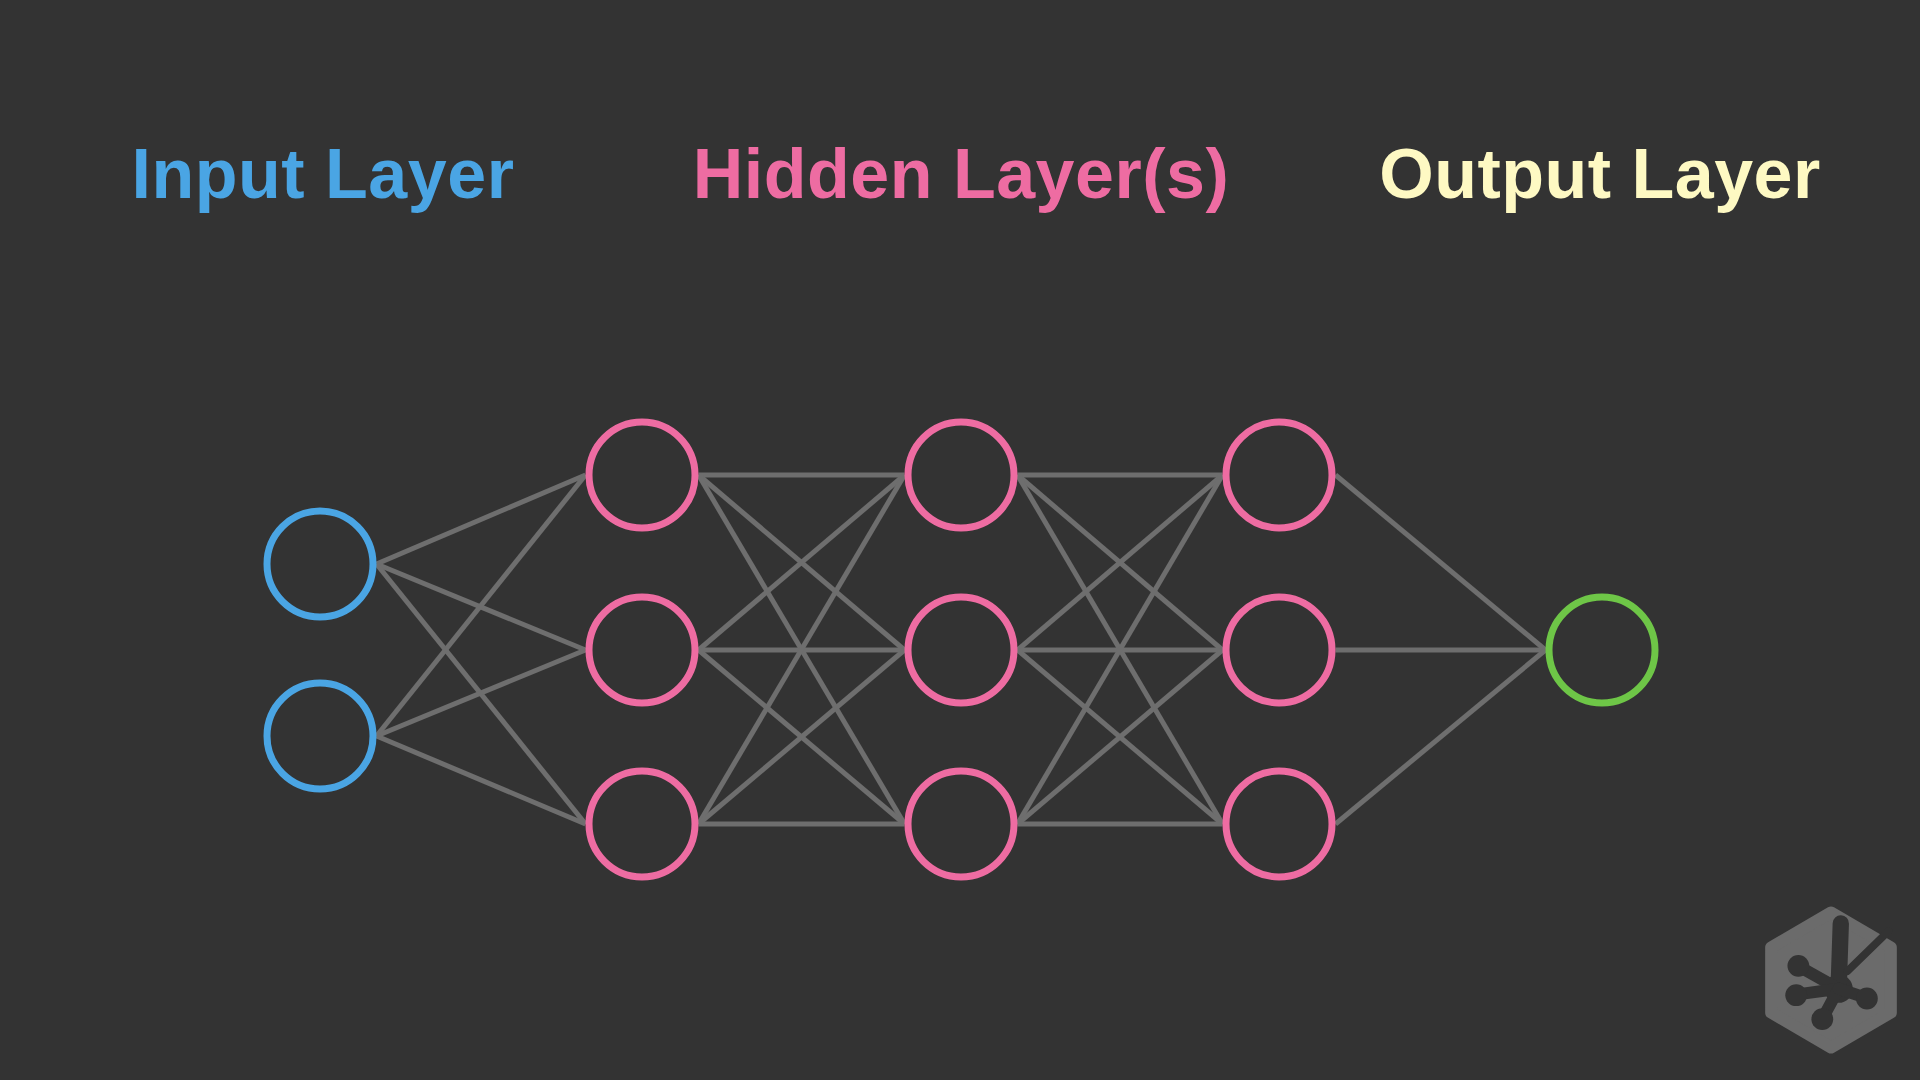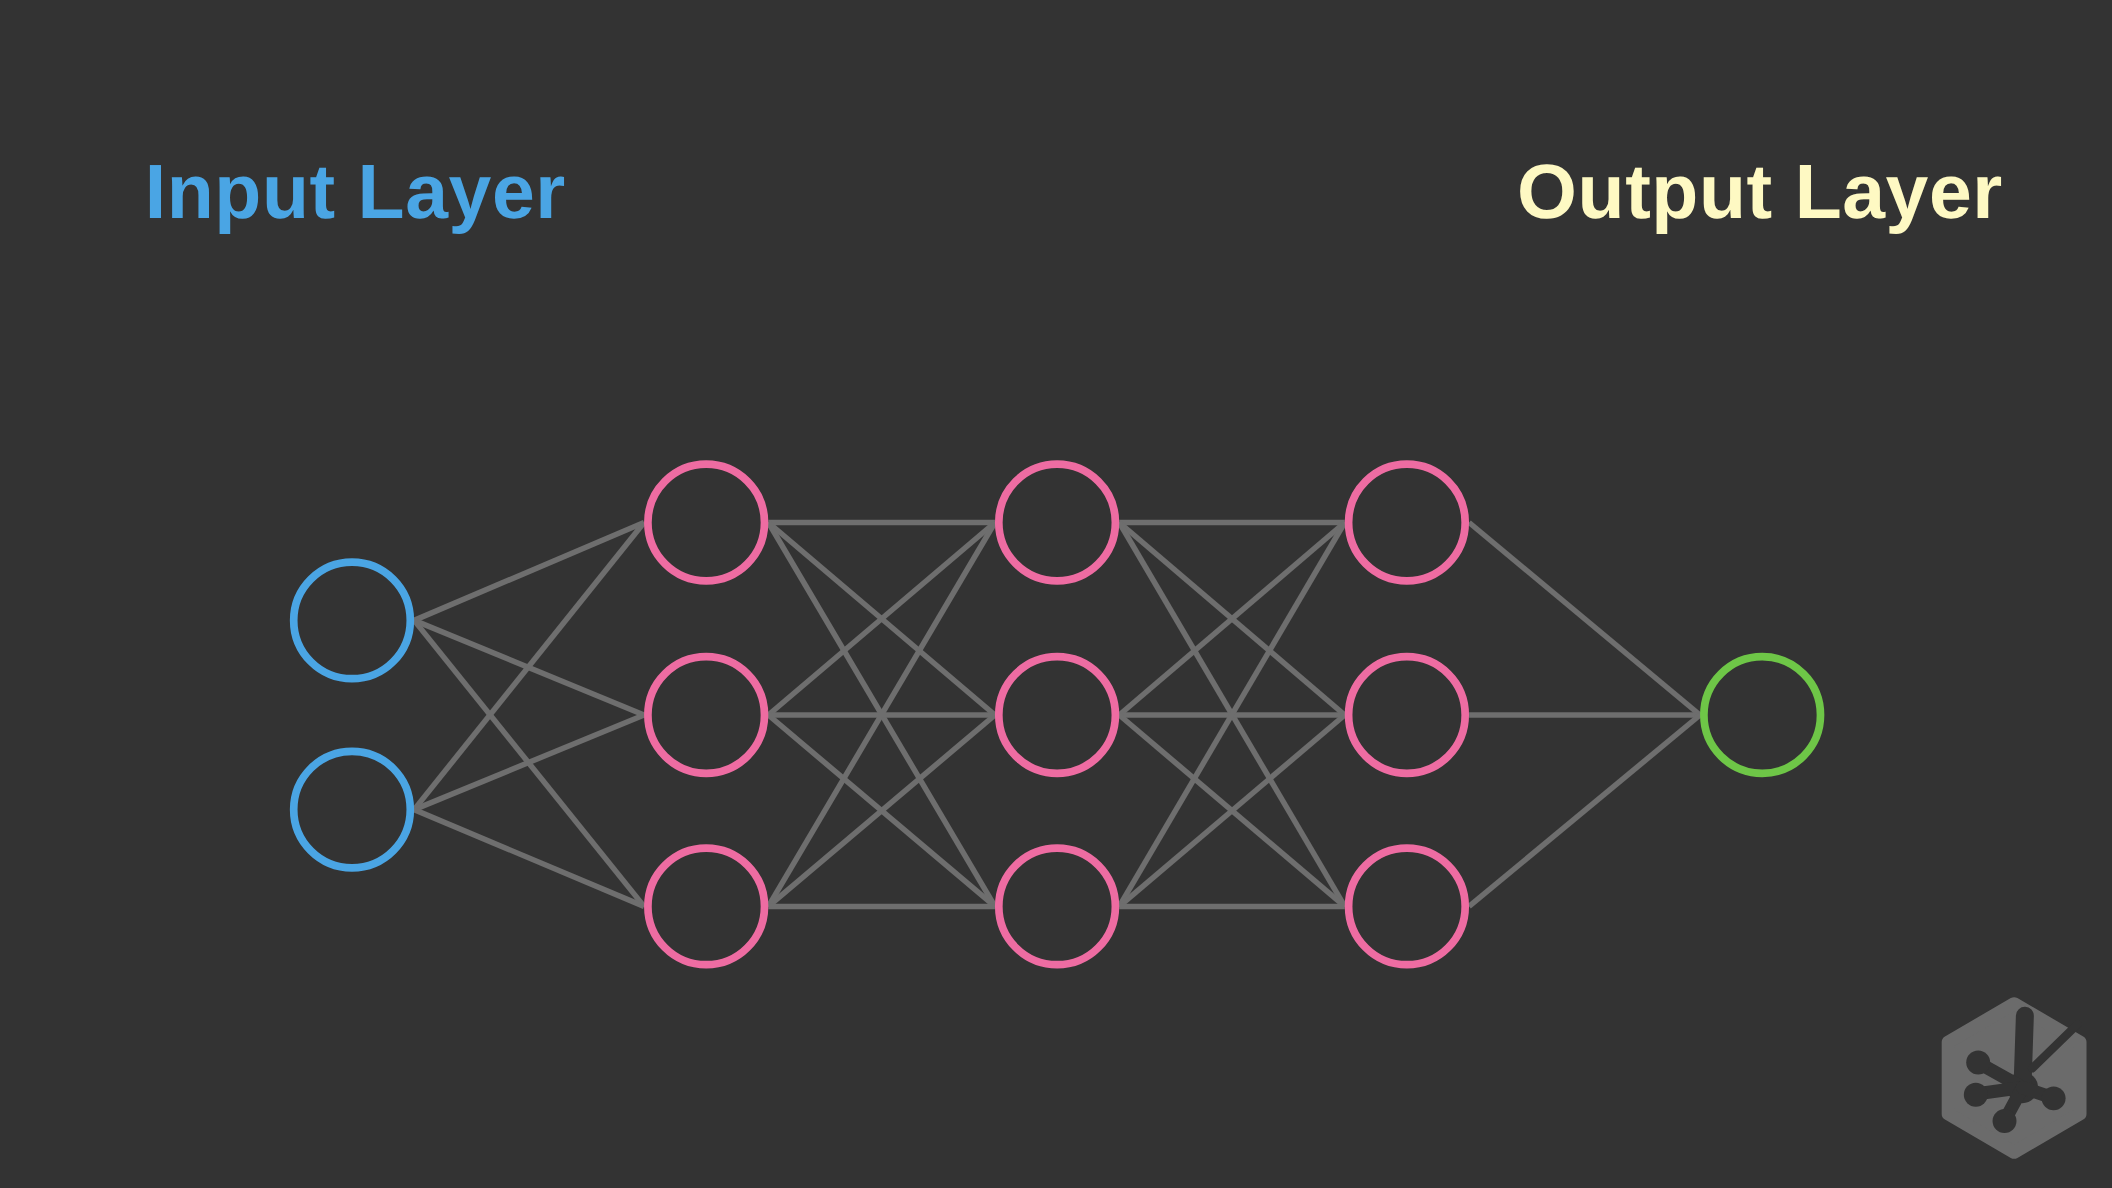--- a/index.html
+++ b/index.html
@@ -89,20 +89,21 @@
         <circle cx="961" cy="824" r="53" fill="#333333" stroke="#EE6CA2" stroke-width="7"></circle>
         <circle cx="1279" cy="475" r="53" fill="#333333" stroke="#EE6CA2" stroke-width="7"></circle>
         <circle cx="1279" cy="650" r="53" fill="#333333" stroke="#EE6CA2" stroke-width="7"></circle>
         <circle cx="1279" cy="824" r="53" fill="#333333" stroke="#EE6CA2" stroke-width="7"></circle>
         <circle cx="1602" cy="650" r="53" fill="#333333" stroke="#6EC647" stroke-width="7"></circle>
       </g>
   </svg>
 
   <div class="layer-label" id="label-input" style="color: rgb(74, 165, 228);">Input Layer</div>
 
+  <div class="layer-label" id="label-hidden" style="color: rgb(238, 108, 162);">Hidden Layer(s)</div>
 
   <div class="layer-label" id="label-output" style="color: #fef9c3;">Output Layer</div>
 
   <svg id="logo" viewBox="0 0 126 136">
 
     <path d="M63 6 L118 38 V98 L63 130 L8 98 V38 Z" stroke-width="11" stroke-linejoin="round" fill="#6B6B6B" stroke="#6B6B6B"></path>
 
     <g>
       <circle cx="70" cy="76" r="13" fill="#333333"></circle>
       <path d="M70 76 L72 16" stroke-width="15" stroke-linecap="round" fill="none" stroke="#333333"></path>

